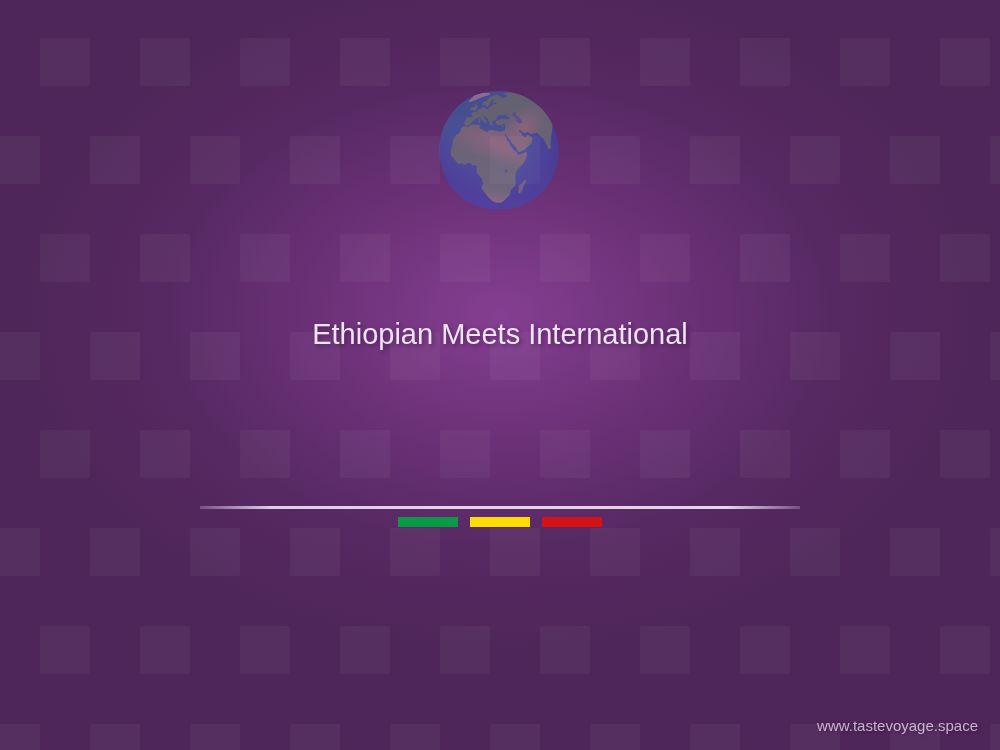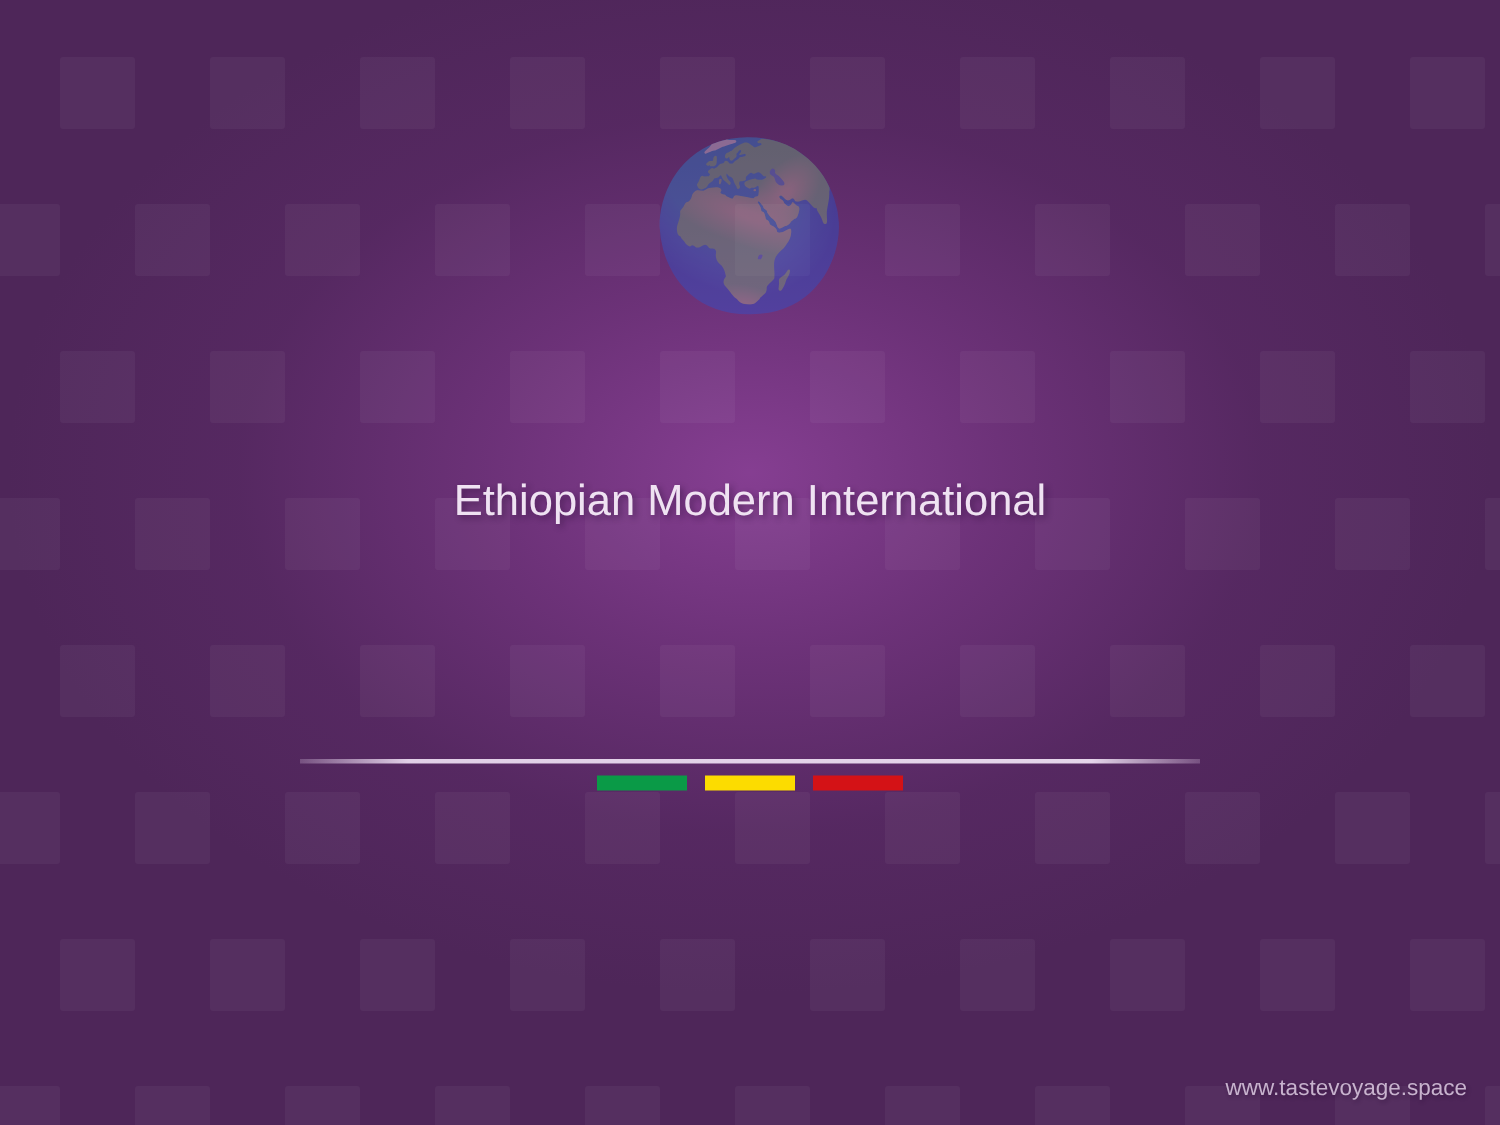--- a/index.html
+++ b/index.html
@@ -200,21 +200,21 @@
       <div class="sq" style="left: 650px; top: 784px;"></div>
       <div class="sq" style="left: 750px; top: 784px;"></div>
       <div class="sq" style="left: 850px; top: 784px;"></div>
       <div class="sq" style="left: 950px; top: 784px;"></div>
       <div class="sq" style="left: 1050px; top: 784px;"></div>
     </div>
 
   <div class="globe">🌍</div>
 
   <div class="title-block">
-    <p class="slide-subtitle">Ethiopian Modern International</p>
+    <p class="slide-subtitle">Ethiopian Meets International</p>
   </div>
 
   <div class="divider"></div>
 
   <div class="accent-bars">
     <div class="accent-bar" style="background: rgb(10, 154, 71);"></div>
     <div class="accent-bar" style="background: rgb(252, 220, 0);"></div>
     <div class="accent-bar" style="background: rgb(212, 18, 22);"></div>
   </div>
 

